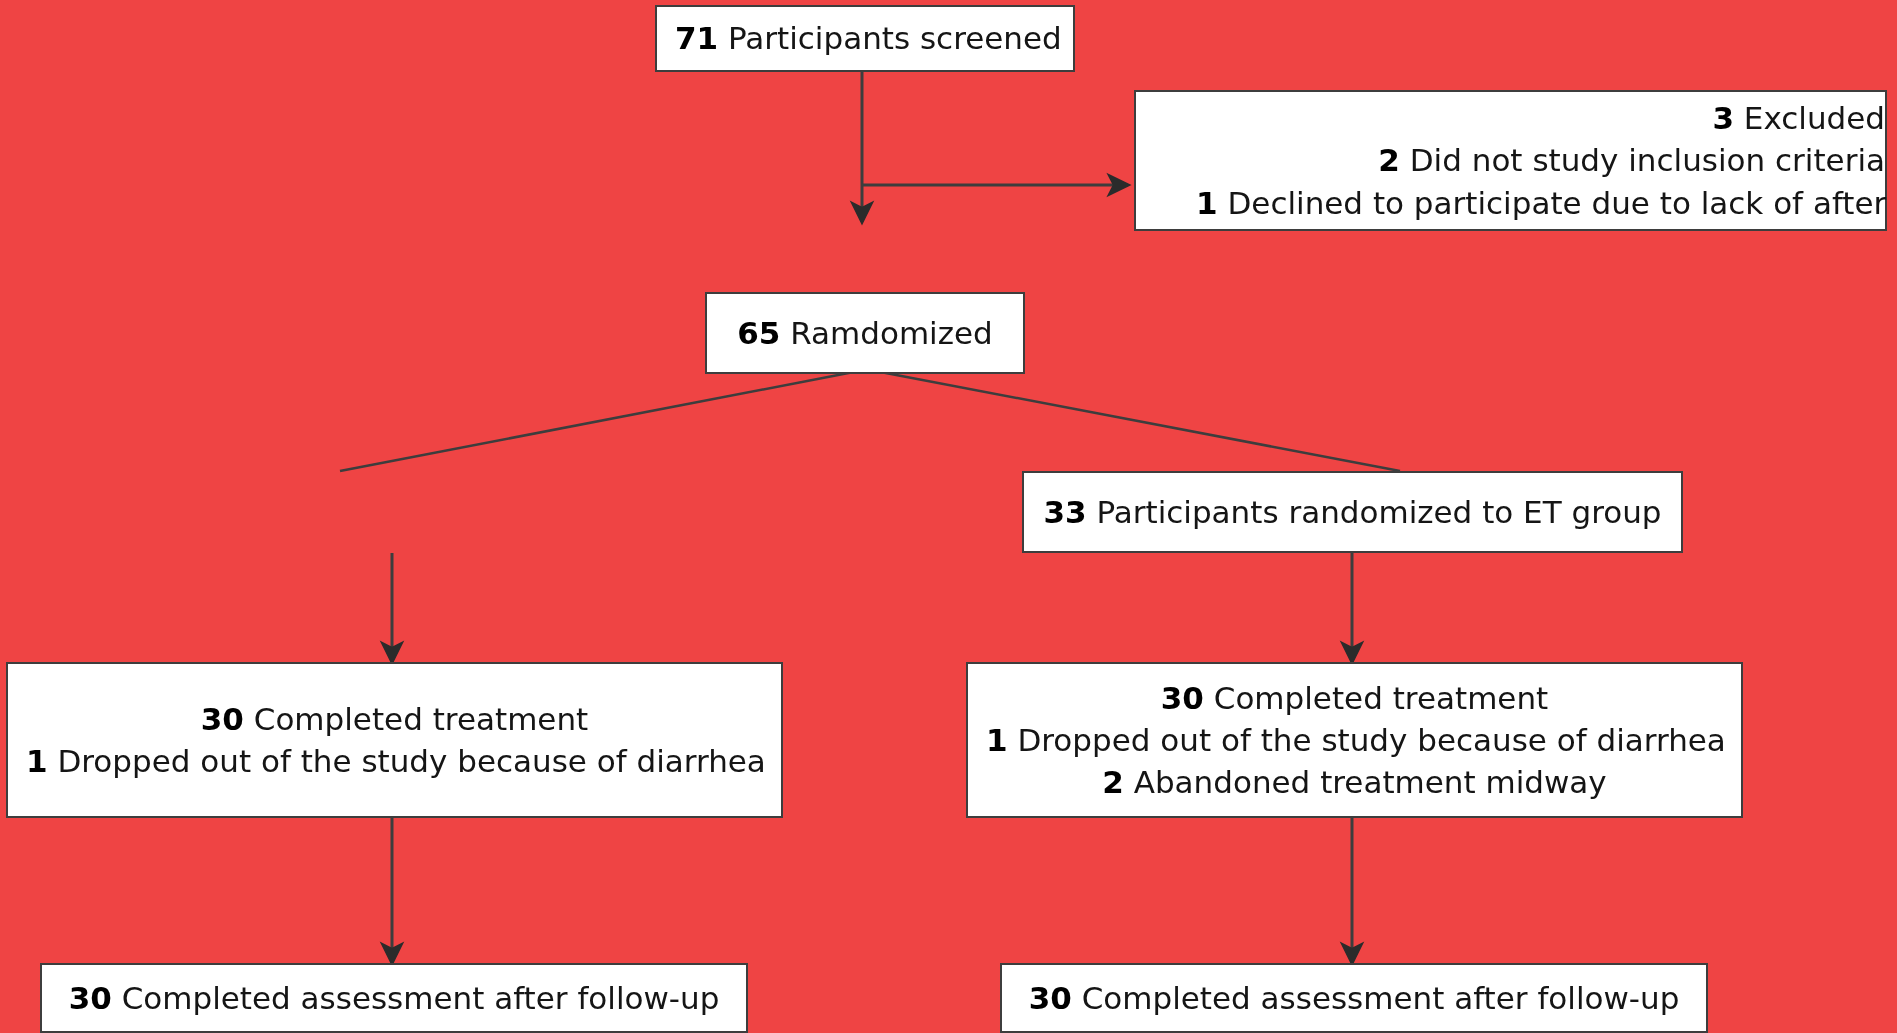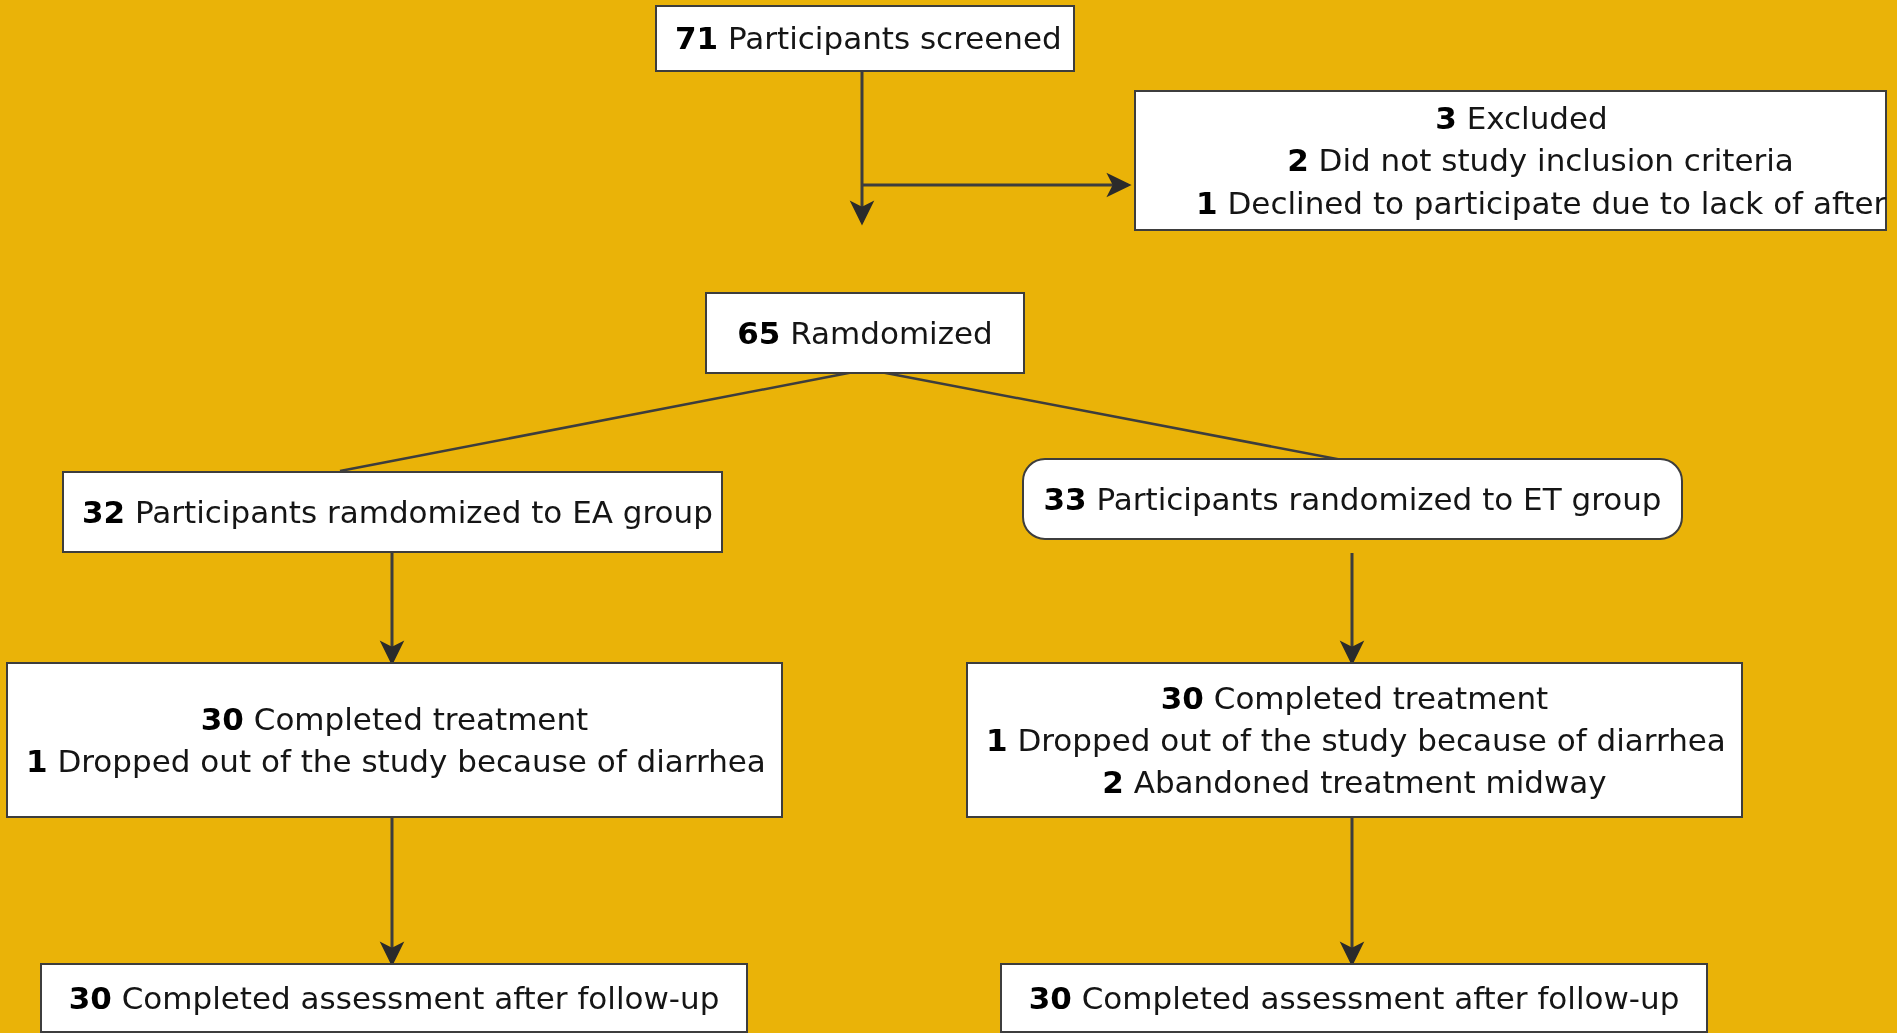--- a/index.html
+++ b/index.html
@@ -9,40 +9,40 @@
     background: #ffffff;
   }
   body {
     font-family: "DejaVu Sans", "Liberation Sans", sans-serif;
     color: #1a1a1a;
   }
   #diagram-root {
     position: relative;
     width: 1897px;
     height: 1033px;
-    background: #eab308;
+    background: #ef4444;
     overflow: hidden;
   }
   .flow-box {
     position: absolute;
     box-sizing: border-box;
     border: 2px solid #3d3d3d;
     background: #ffffff;
     display: flex;
     flex-direction: column;
     justify-content: center;
   }
   .box-line {
     font-size: 31px;
     line-height: 1.36;
     white-space: nowrap;
     color: #151515;
   }
   .align-center { text-align: center; }
-  .align-left   { text-align: center; }
+  .align-left   { text-align: right; }
   .num {
     font-weight: bold;
     color: #000000;
   }
   .txt { font-weight: normal; }
   .pad-h { padding: 0 18px; }
   .indent-1 { padding-left: 38px; }
   .svg-layer {
     position: absolute;
     left: 0;
@@ -98,27 +98,22 @@
       <span class="num">1</span><span class="txt"> Declined to participate due to lack of after</span>
     </div>
   </div>
 
   <div class="flow-box" style="left:705px; top:292px; width:320px; height:82px;">
     <div class="box-line align-center pad-h">
       <span class="num">65</span><span class="txt"> Ramdomized</span>
     </div>
   </div>
 
-  <div class="flow-box" style="left:62px; top:471px; width:661px; height:82px;">
-    <div class="box-line align-center pad-h">
-      <span class="num">32</span><span class="txt"> Participants ramdomized to EA group</span>
-    </div>
-  </div>
 
-  <div class="flow-box" style="left:1022px; top:458px; width:661px; height:82px;border-radius:23px;">
+  <div class="flow-box" style="left:1022px; top:471px; width:661px; height:82px;">
     <div class="box-line align-center pad-h">
       <span class="num">33</span><span class="txt"> Participants randomized to ET group</span>
     </div>
   </div>
 
   <div class="flow-box" style="left:6px; top:662px; width:777px; height:156px;">
     <div class="box-line align-center pad-h">
       <span class="num">30</span><span class="txt"> Completed treatment</span>
     </div>
     <div class="box-line align-center pad-h">

